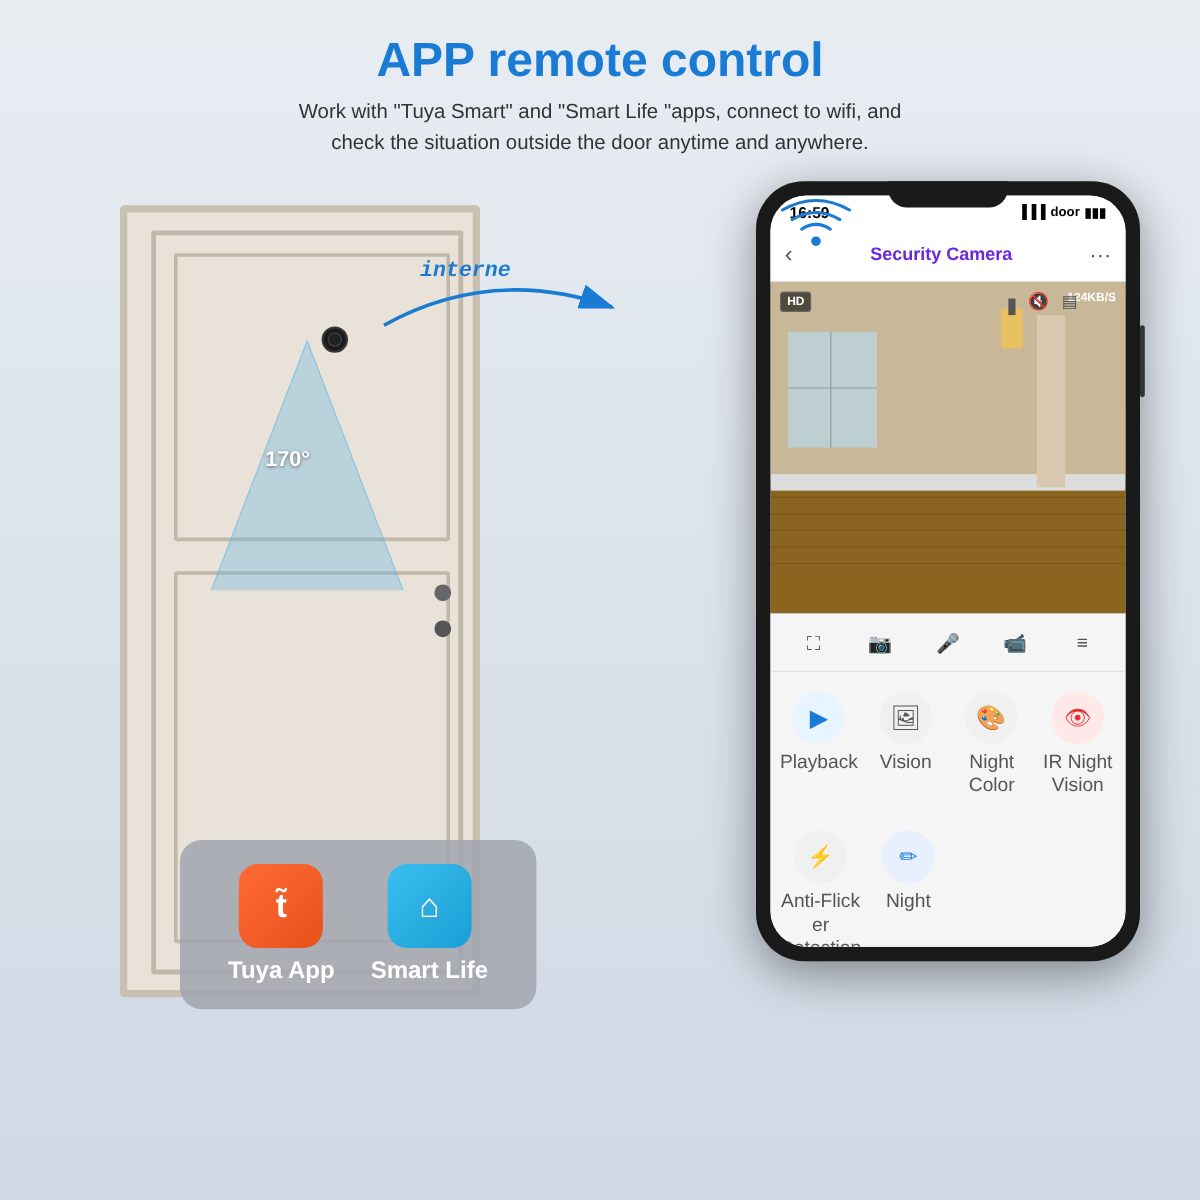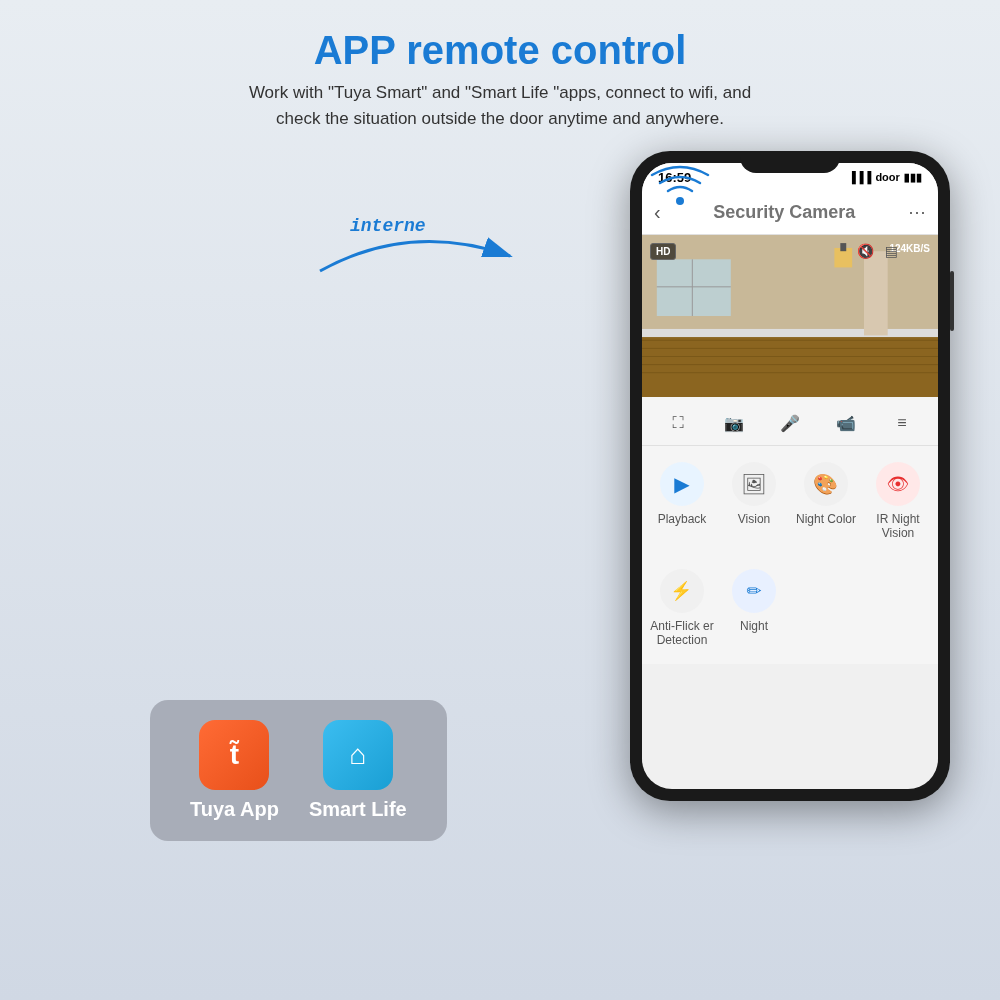--- a/index.html
+++ b/index.html
@@ -289,34 +289,34 @@
       padding: 0 12px;
       border-bottom: 1px solid #e0e0e0;
     }
 
     .nav-back {
       font-size: 20px;
       color: #555;
     }
 
     .nav-title {
-      font-size: 18px;
+      font-size: 15px;
       font-weight: 600;
-      color: #737373;
+      color: #6d28d9;
     }
 
     .nav-more {
       font-size: 18px;
       color: #555;
     }
 
     
     .camera-view {
       position: relative;
-      height: 162px;
+      height: 276px;
       background: #1a1a1a;
       overflow: hidden;
     }
 
     
     .porch-scene {
       width: 100%;
       height: 100%;
       position: relative;
       overflow: hidden;
@@ -436,21 +436,21 @@
       justify-content: center;
       margin-bottom: 6px;
       font-size: 20px;
     }
 
     .fi-blue { background: #e8f4ff; color: #1a7bd4; }
     .fi-gray { background: #f0f0f0; color: #555; }
     .fi-red { background: #ffeeee; color: #e83030; }
 
     .feature-label {
-      font-size: 12px;
+      font-size: 16px;
       color: #555;
       text-align: center;
       line-height: 1.2;
     }
 
     .features-grid2 {
       display: grid;
       grid-template-columns: repeat(4, 1fr);
       gap: 0;
       padding: 4px 4px 8px;
@@ -502,20 +502,40 @@
 
   <div class="header">
     <div class="main-title">APP remote control</div>
     <div class="subtitle">Work with "Tuya Smart" and "Smart Life "apps, connect to wifi, and<br>check the situation outside the door anytime and anywhere.</div>
   </div>
 
   <div class="content-area">
 
     <div class="door-section">
 
+      <div class="door-outer-frame">
+        <div class="door-inner-panel">
+          <div class="door-panel-top"></div>
+          <div class="door-panel-bottom"></div>
+        </div>
+
+        <div class="camera-dot"></div>
+
+        <div style="position:absolute; left:55px; top:95px; z-index:5;">
+          <svg width="190" height="220">
+            <polygon points="95,12 15,220 175,220" fill="rgba(100,180,230,0.35)"></polygon>
+            <line x1="95" y1="12" x2="15" y2="220" stroke="rgba(100,180,230,0.6)" stroke-width="1"></line>
+            <line x1="95" y1="12" x2="175" y2="220" stroke="rgba(100,180,230,0.6)" stroke-width="1"></line>
+          </svg>
+          <div style="position:absolute; top:100px; left:60px; color:white; font-size:18px; font-weight:bold; text-shadow: 0 1px 3px rgba(0,0,0,0.5);">170°</div>
+        </div>
+
+        <div class="door-handle"></div>
+        <div class="door-handle2"></div>
+      </div>
 
       <div class="arrow-container">
         <div class="arrow-label">interne</div>
         <svg class="arrow-svg" width="250" height="90">
           <defs>
             <marker id="arrowhead" markerWidth="10" markerHeight="7" refX="9" refY="3.5" orient="auto">
               <polygon points="0 0, 10 3.5, 0 7" fill="#1a7bd4"></polygon>
             </marker>
           </defs>
           <path d="M 30 70 Q 120 20 220 55" stroke="#1a7bd4" stroke-width="3" fill="none" marker-end="url(#arrowhead)"></path>

